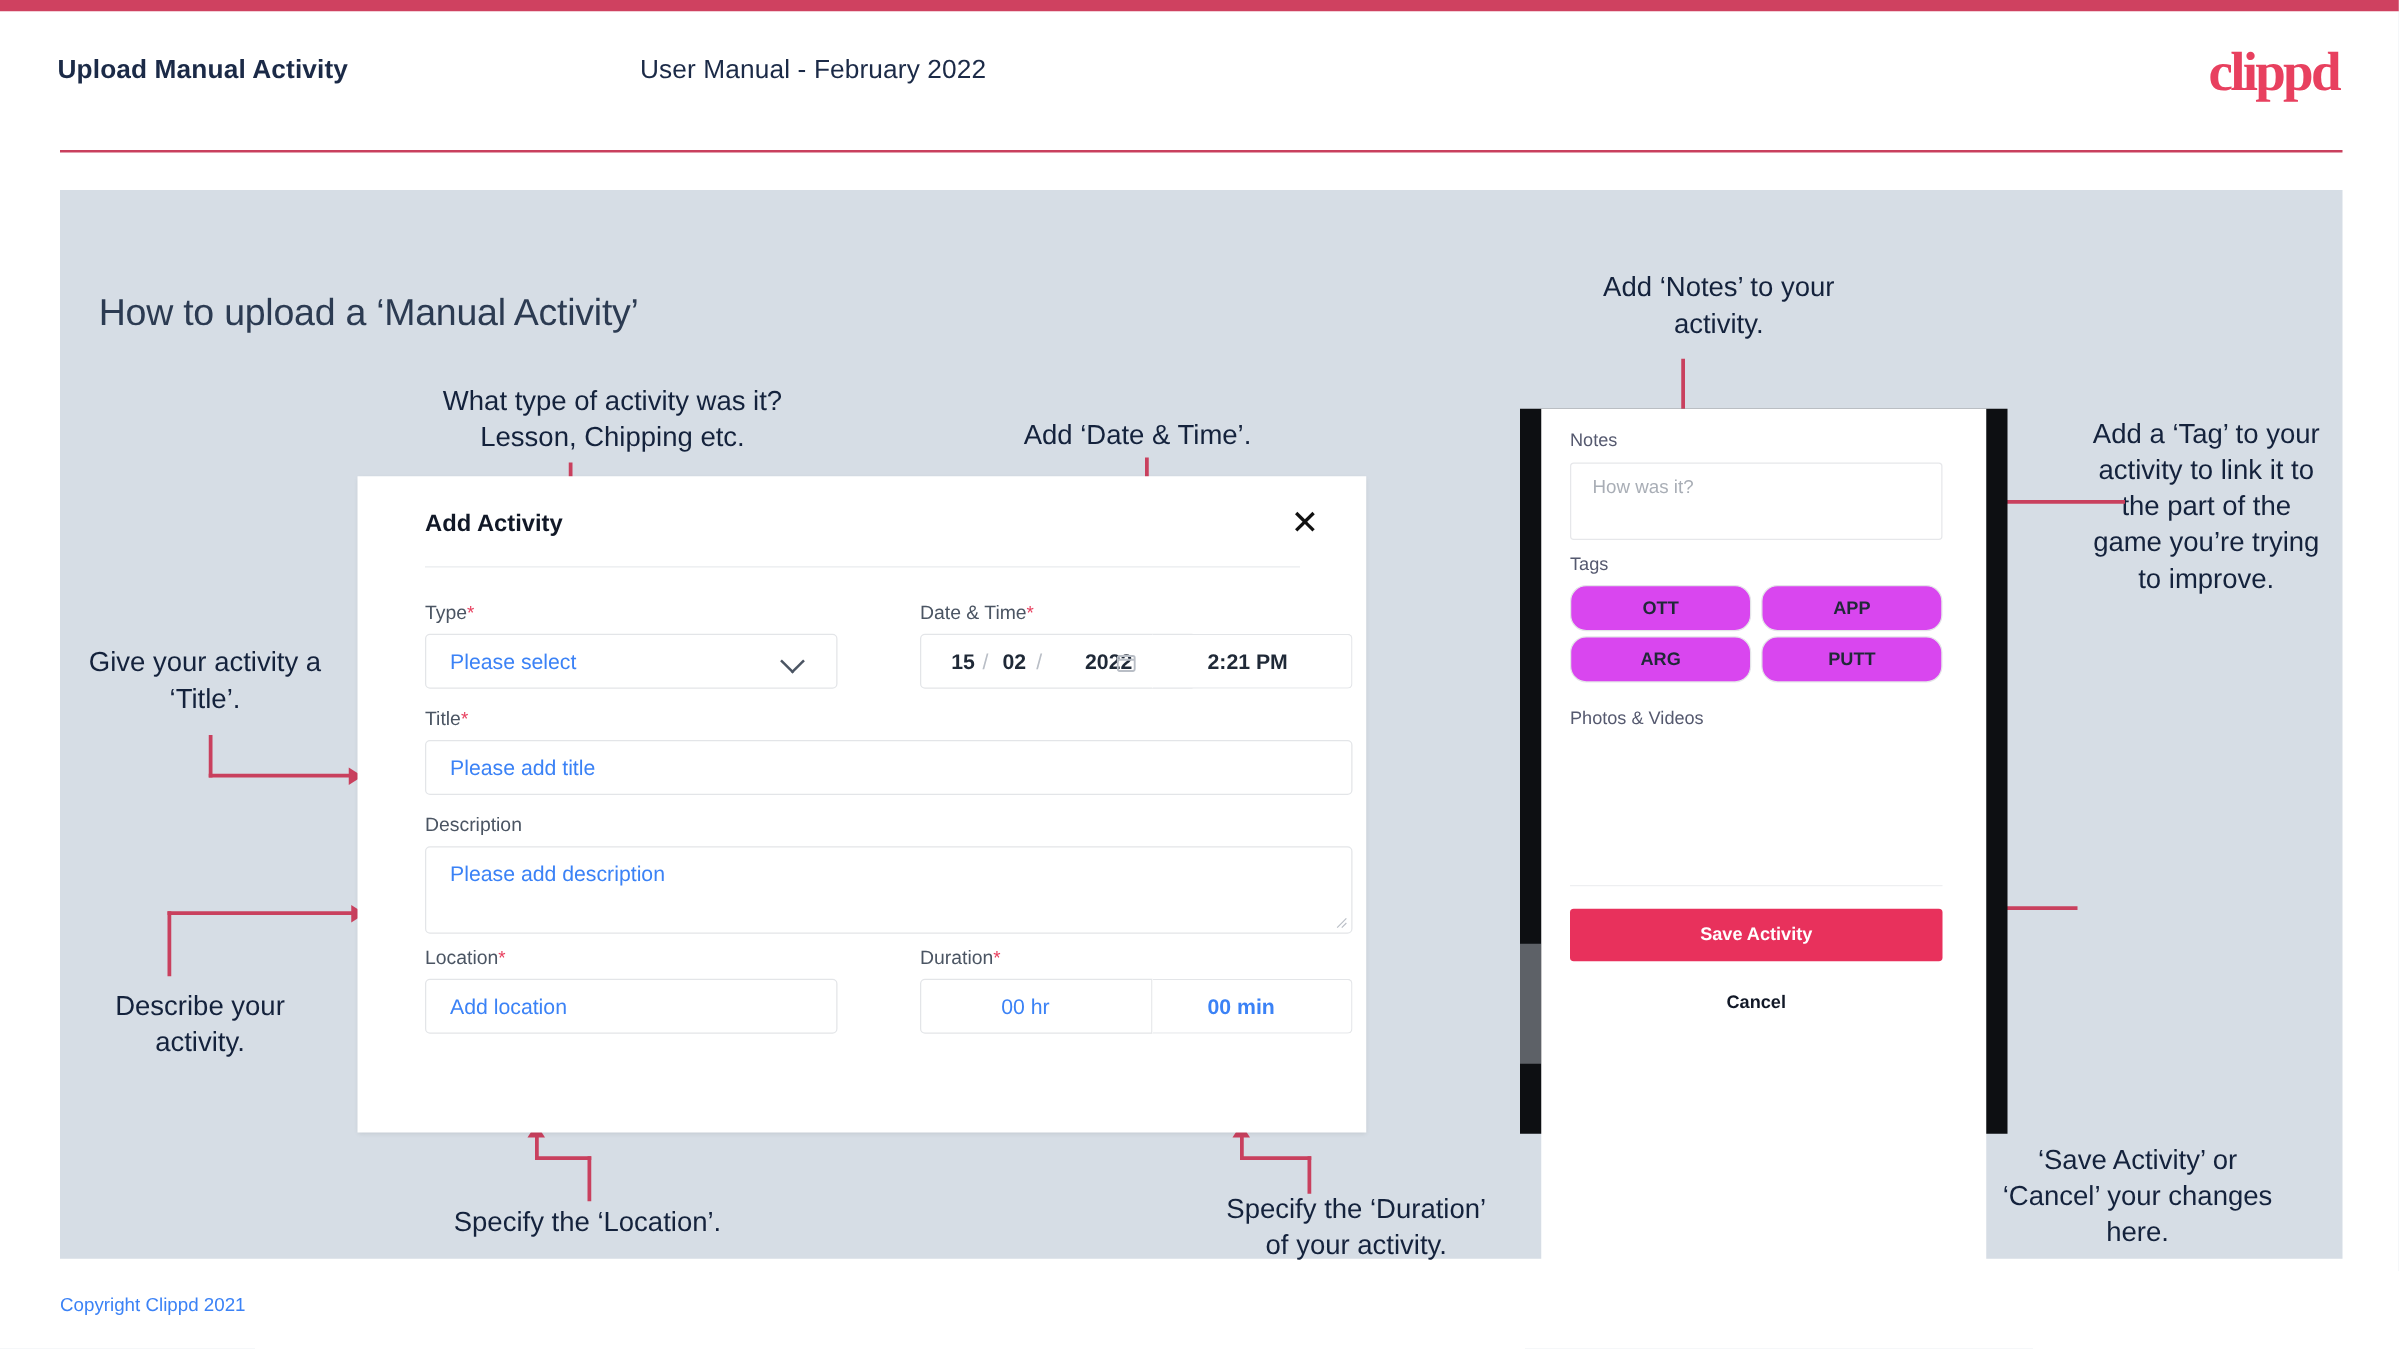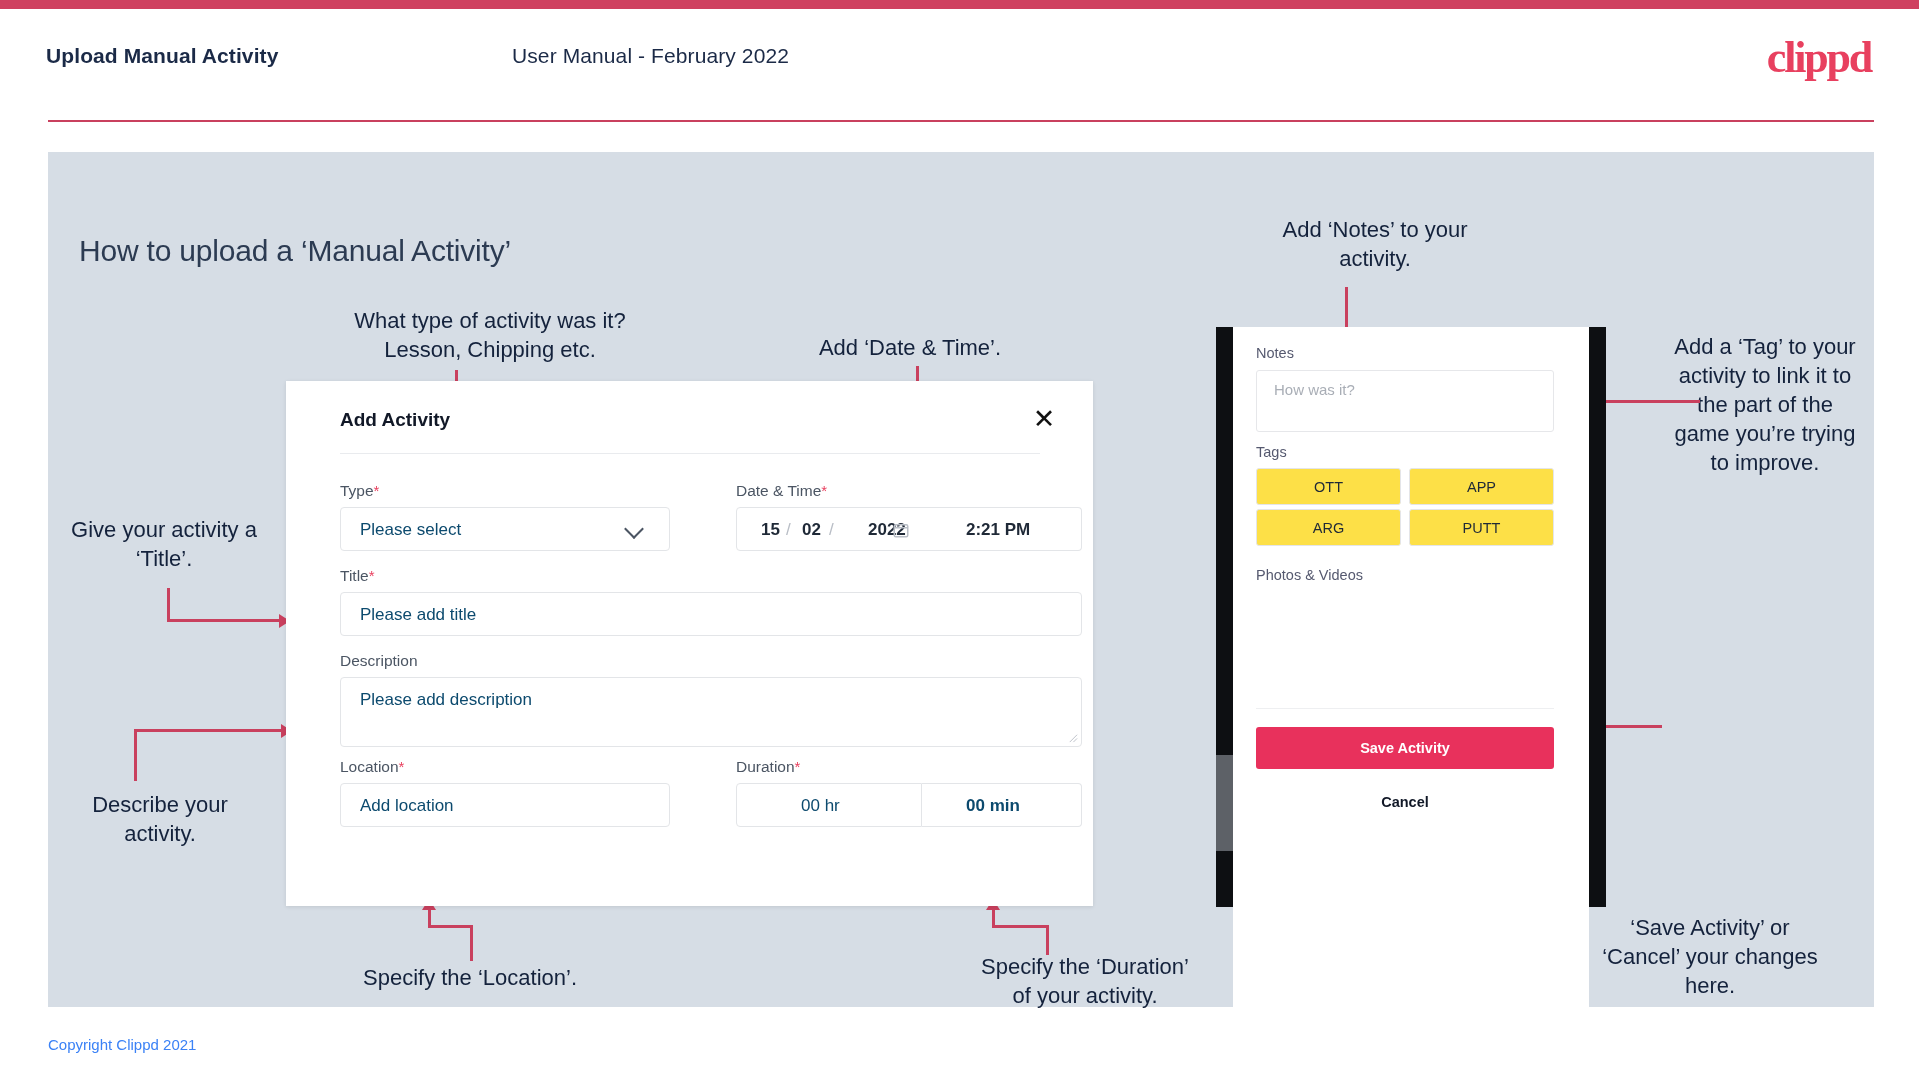--- a/index.html
+++ b/index.html
@@ -41,34 +41,34 @@
   .dialog{position:absolute;left:286px;top:381px;width:807px;height:525px;background:#ffffff;
           box-shadow:0 1px 4px rgba(0,0,0,.10);}
   .dlg-title{position:absolute;left:54px;top:28px;font-size:19px;font-weight:700;color:#111827;}
   .dlg-close{position:absolute;right:32px;top:20px;width:34px;height:34px;display:flex;align-items:center;justify-content:center;
              font-size:27px;color:#111;line-height:1;cursor:pointer;font-family:"DejaVu Sans",sans-serif;}
   .dlg-rule{position:absolute;left:54px;top:72px;width:700px;height:1px;background:#e9ebee;}
 
   .fld-label{position:absolute;font-size:15.5px;color:#4b5563;}
   .req{color:#e8405f;font-size:15px;}
   .inp{position:absolute;background:#fff;border:1px solid #e3e5e8;border-radius:4px;box-sizing:border-box;}
-  .ph{position:absolute;font-size:17px;color:#0c4a6e;}
+  .ph{position:absolute;font-size:17px;color:#3b82f6;}
   .val{position:absolute;font-size:17px;color:#1f2937;font-weight:700;}
   .dim{color:#b9bec6;font-weight:400;}
   .caret{position:absolute;width:12px;height:12px;border-right:2px solid #4b5563;border-bottom:2px solid #4b5563;
          transform:rotate(45deg);}
 
   
   .phone{position:absolute;left:1216px;top:327px;width:390px;height:580px;background:#0d0f12;}
   .phone-btn{position:absolute;left:1216px;top:755px;width:17px;height:96px;background:#5d6167;}
   .screen{position:absolute;left:1233px;top:327px;width:356px;height:708px;background:#ffffff;overflow:hidden;}
   .p-lbl{position:absolute;font-size:14.5px;color:#55596f;}
   .p-box{position:absolute;border:1px solid #e6e7ea;border-radius:3px;background:#fff;box-sizing:border-box;}
-  .p-tag{position:absolute;border:1px solid #e4e5e8;border-radius:3px;background:#fde047;box-sizing:border-box;
-         display:flex;align-items:center;justify-content:center;font-size:14.5px;font-weight:400;color:#1f2937;}
+  .p-tag{position:absolute;border:1px solid #e4e5e8;border-radius:13px;background:#d946ef;box-sizing:border-box;
+         display:flex;align-items:center;justify-content:center;font-size:14.5px;font-weight:700;color:#1f2937;}
   .p-ph{position:absolute;font-size:15px;color:#a9aeb6;}
   .drop{position:absolute;border:1px solid #eceef0;border-radius:3px;background:#fff;box-sizing:border-box;
         display:flex;flex-direction:column;align-items:center;justify-content:center;}
   .drop-txt{font-size:11.5px;color:#a7acb4;line-height:16px;text-align:center;}
   .p-rule{position:absolute;height:1px;background:#eeeff1;}
   .save-btn{position:absolute;background:#e8315c;border-radius:3px;display:flex;align-items:center;justify-content:center;
             color:#fff;font-size:14.5px;font-weight:700;cursor:pointer;}
   .cancel-btn{position:absolute;display:flex;align-items:center;justify-content:center;font-size:14.5px;font-weight:700;color:#111827;cursor:pointer;}
 
   .copyright{position:absolute;left:48px;top:1036px;font-size:15px;color:#3b82f6;}

